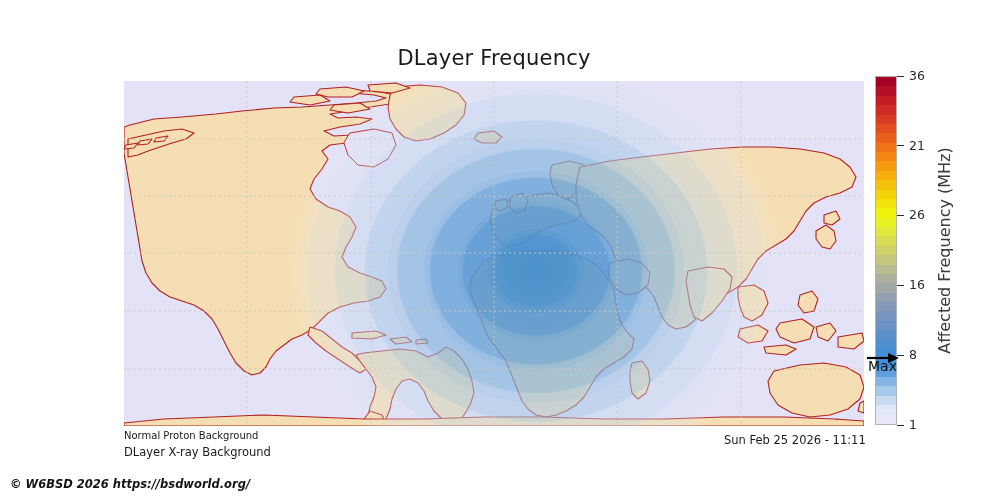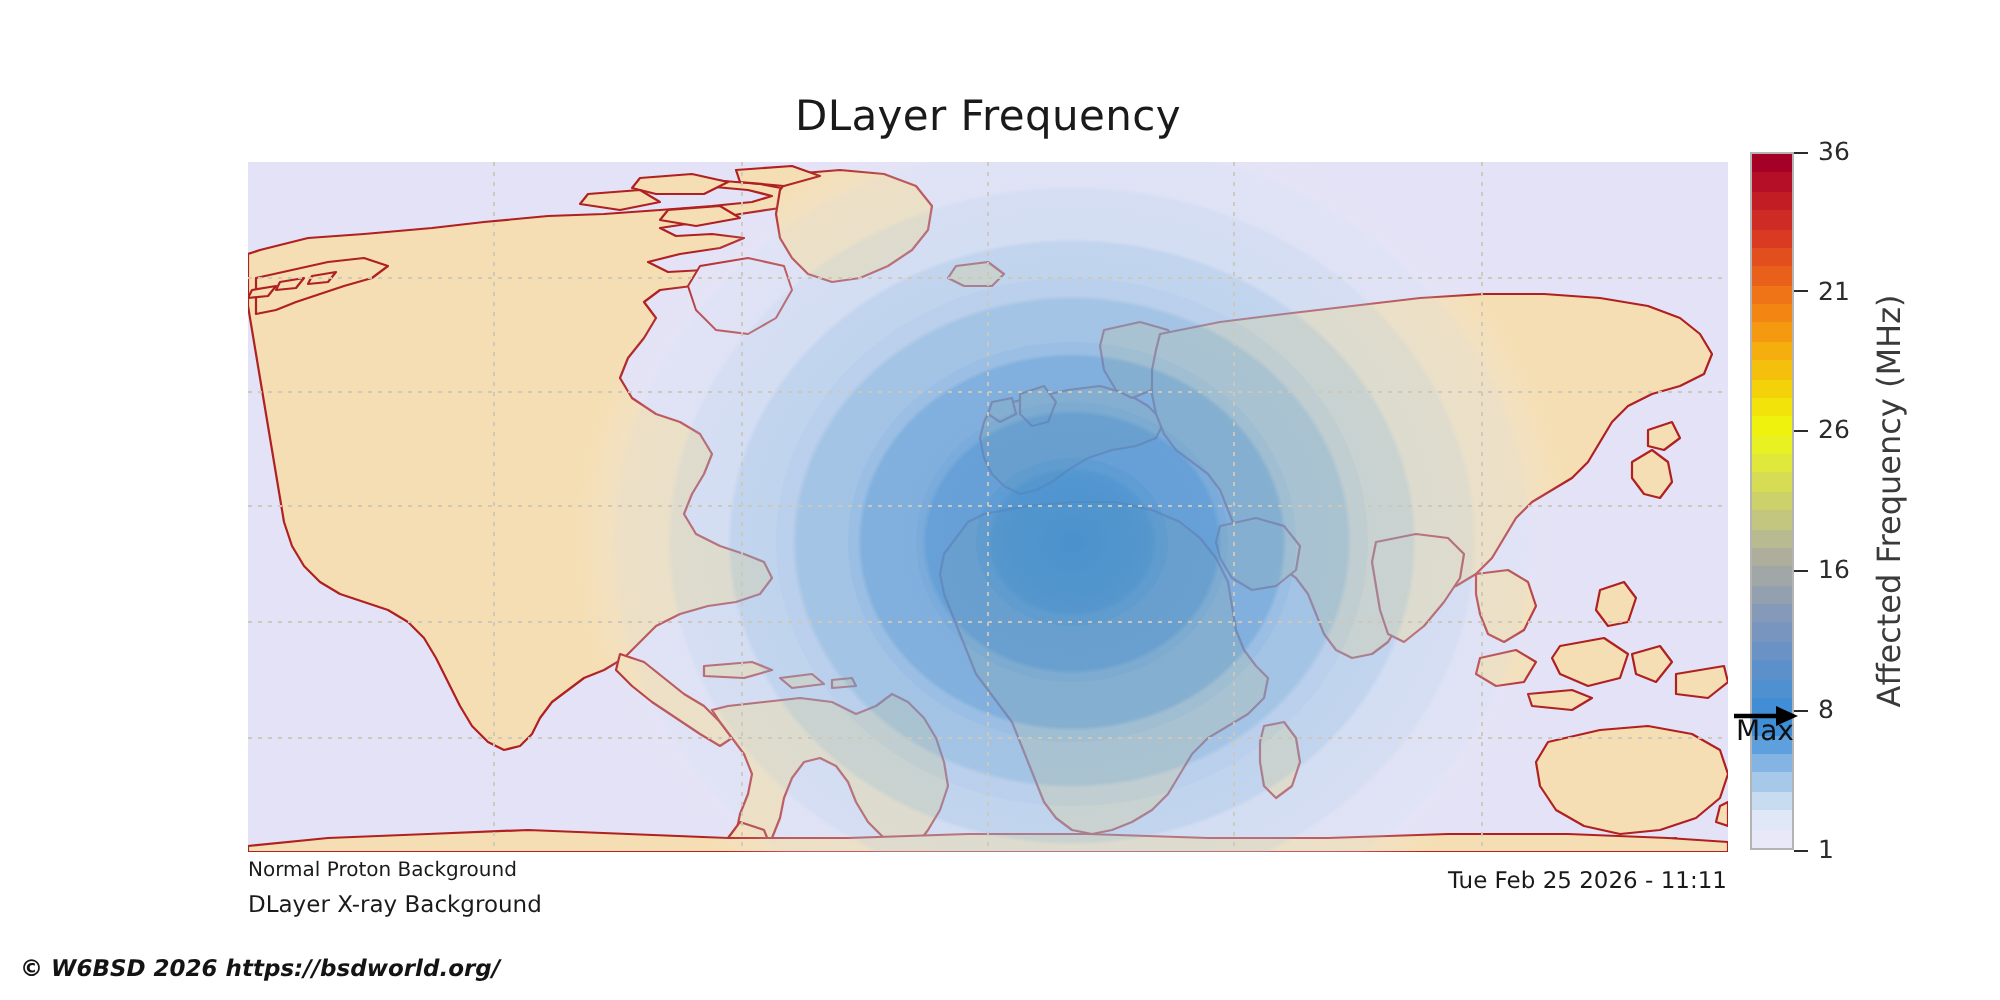--- a/index.html
+++ b/index.html
@@ -387,14 +387,14 @@
 <div id="max-marker" style="top: 343.2px;">
   <span class="max-text">Max</span>
   <svg width="34" height="14" xmlns="http://www.w3.org/2000/svg">
     <line x1="1" y1="6" x2="24" y2="6" stroke="#000" stroke-width="2.2"></line>
     <polygon points="22,1 33,6 22,11" fill="#000"></polygon>
   </svg>
 </div>
 
 <div id="note-proton">Normal Proton Background</div>
 <div id="note-xray">DLayer X-ray Background</div>
-<div id="timestamp">Tue Feb 25 2026 - 11:11</div>
+<div id="timestamp">Sun Feb 25 2026 - 11:11</div>
 <div id="copyright">© W6BSD 2026 https://bsdworld.org/</div>
 
 </body></html>

